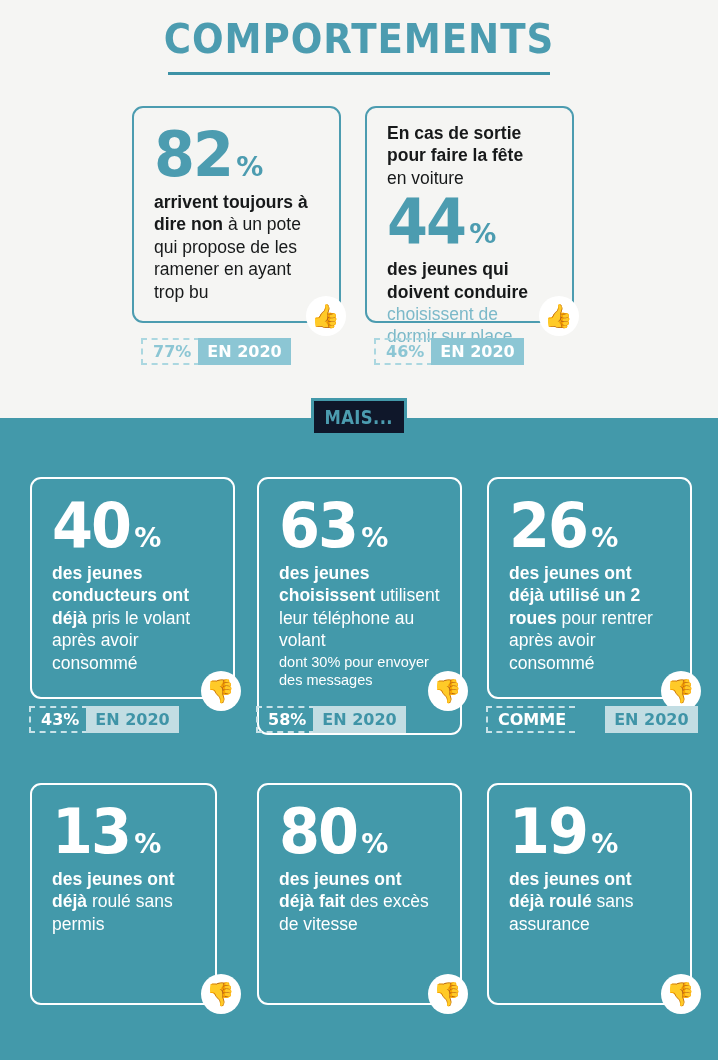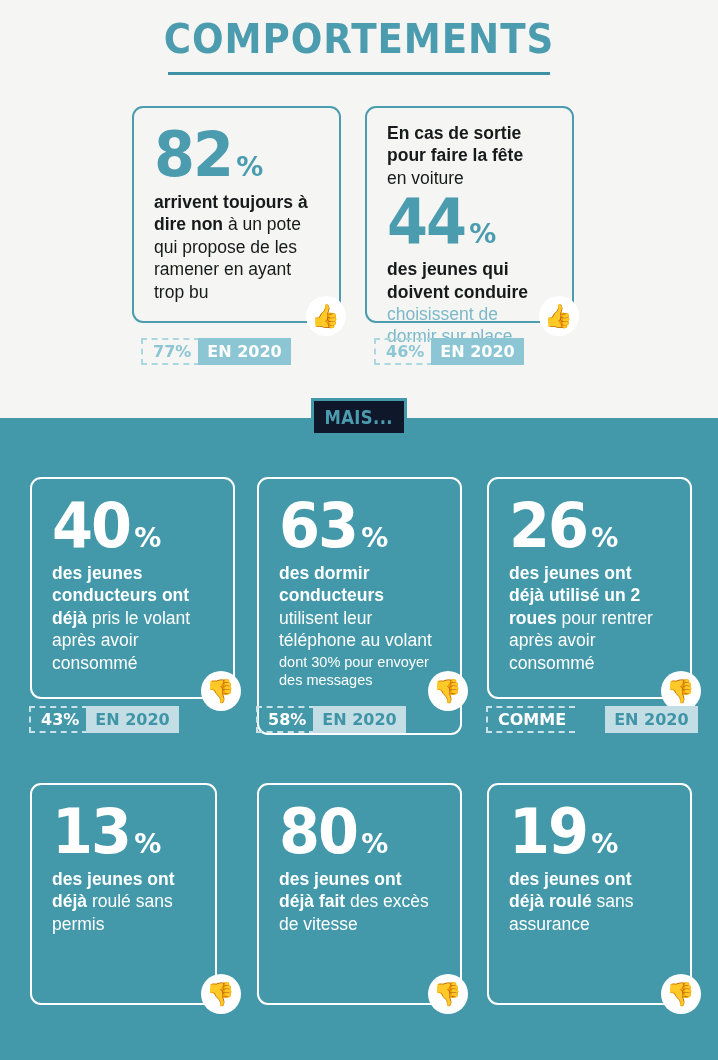--- a/index.html
+++ b/index.html
@@ -264,21 +264,21 @@
     <span class="badge-prev">43%</span>
     <span class="badge-year">EN 2020</span>
   </div>
 
   <div class="card dark" style="left:257px; top:59px; width:205px; height:258px;">
     <div class="card-inner">
       <span class="stat-line">
         <span class="stat-num">63</span><span class="stat-pct">%</span>
       </span>
       <div class="body-text">
-        <b>des dormir conducteurs</b><span class="reg"> utilisent leur téléphone au volant</span>
+        <b>des jeunes choisissent</b><span class="reg"> utilisent leur téléphone au volant</span>
       </div>
       <div class="sub-text">dont 30% pour envoyer des messages</div>
     </div>
   </div>
   <div class="thumb" style="left:428px; top:253px;">👎</div>
   <div class="badge on-dark" style="left:256px; top:288px;">
     <span class="badge-prev">58%</span>
     <span class="badge-year">EN 2020</span>
   </div>
 

